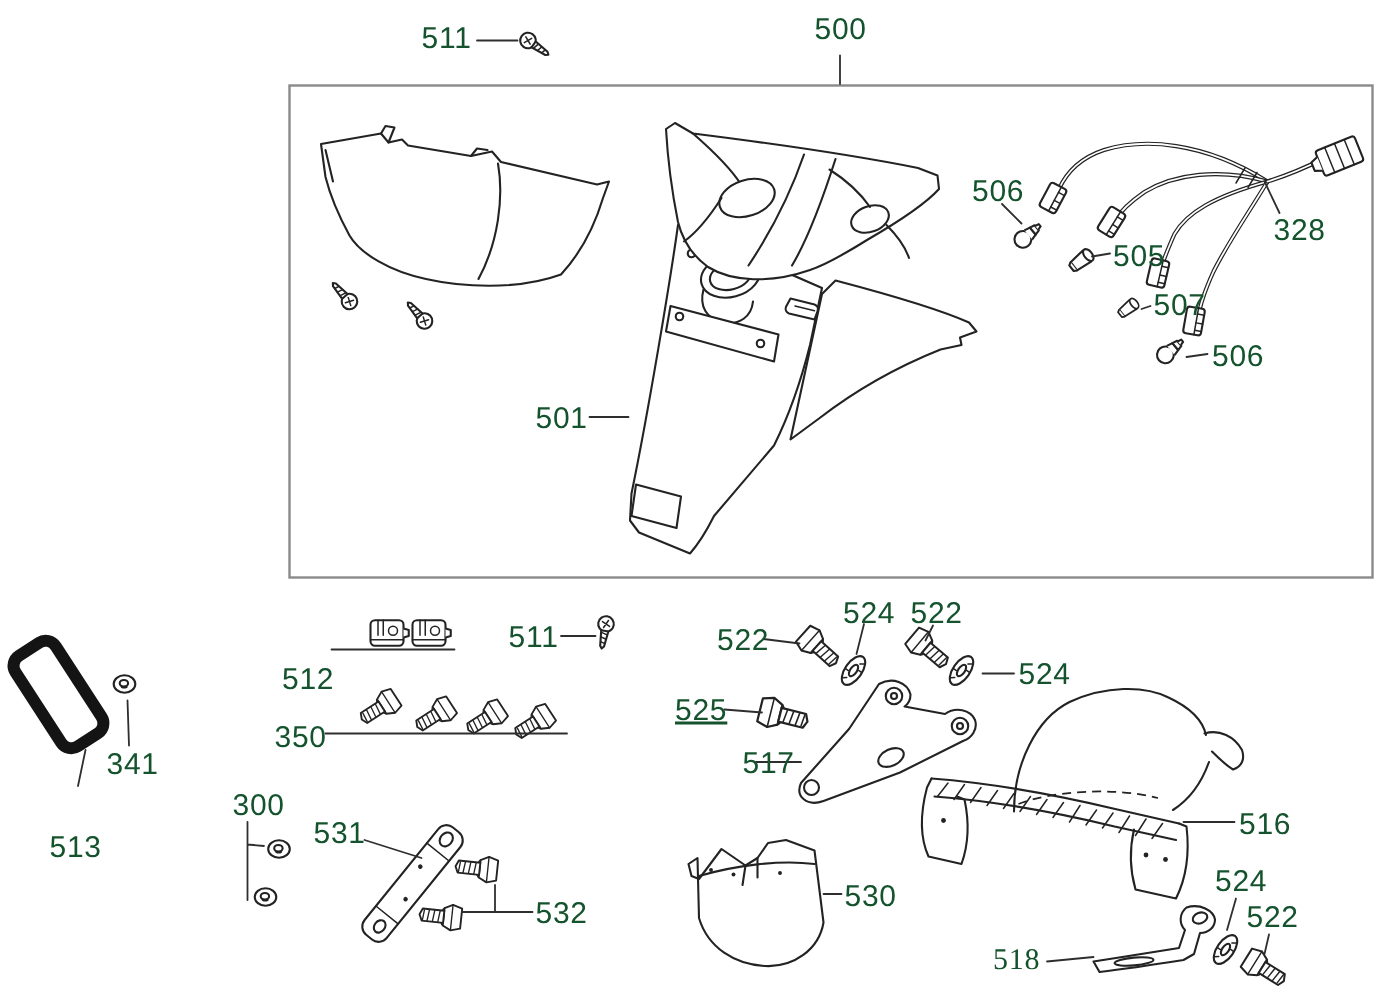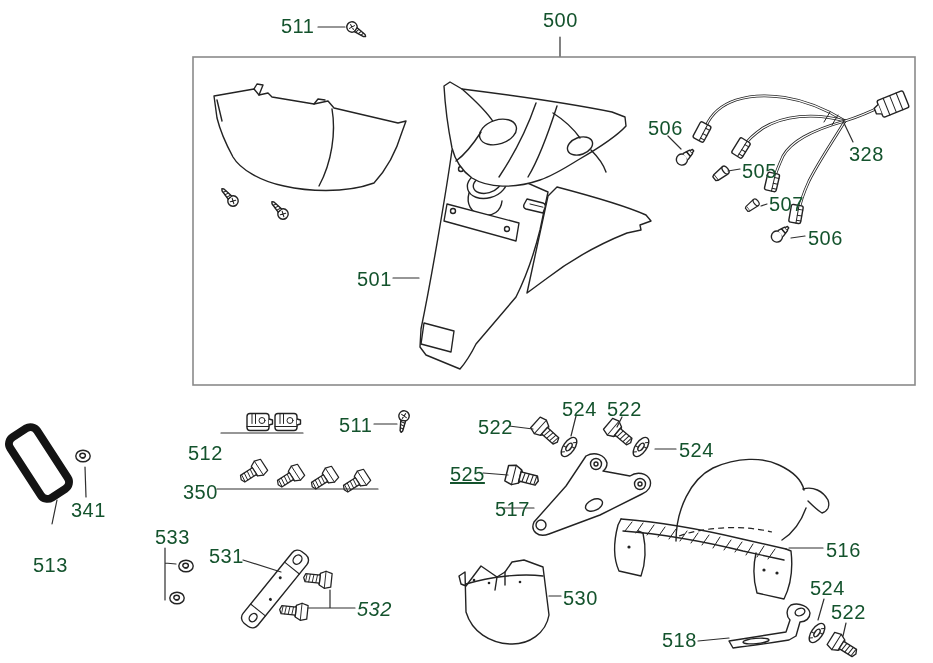--- a/index.html
+++ b/index.html
@@ -264,27 +264,27 @@
   <div class="lbl" style="left:742px;top:161px;">505</div>
   <div class="lbl" style="left:769px;top:194px;">507</div>
   <div class="lbl" style="left:808px;top:228px;">506</div>
   <div class="lbl" style="left:849px;top:144px;">328</div>
   <div class="lbl" style="left:357px;top:269px;">501</div>
   <div class="lbl" style="left:188px;top:423px;margin-top:20px;">512</div>
   <div class="lbl" style="left:339px;top:415px;">511</div>
   <div class="lbl" style="left:183px;top:482px;">350</div>
   <div class="lbl" style="left:33px;top:527px;margin-top:28px;">513</div>
   <div class="lbl" style="left:71px;top:500px;">341</div>
-  <div class="lbl" style="left:155px;top:527px;">533</div>
+  <div class="lbl" style="left:155px;top:527px;">300</div>
   <div class="lbl" style="left:209px;top:546px;">531</div>
-  <div class="lbl" style="left:357px;top:599px;font-style:italic;">532</div>
+  <div class="lbl" style="left:357px;top:599px;">532</div>
   <div class="lbl" style="left:478px;top:417px;">522</div>
   <div class="lbl" style="left:562px;top:399px;">524</div>
   <div class="lbl" style="left:607px;top:399px;">522</div>
   <div class="lbl" style="left:679px;top:440px;">524</div>
   <div class="lbl" style="left:450px;top:464px;text-decoration:underline;">525</div>
   <div class="lbl" style="left:471px;top:499px;margin-left:24px;">517</div>
   <div class="lbl" style="left:826px;top:540px;">516</div>
   <div class="lbl" style="left:810px;top:578px;">524</div>
   <div class="lbl" style="left:831px;top:602px;">522</div>
   <div class="lbl" style="left:563px;top:588px;">530</div>
-  <div class="lbl" style="left:662px;top:630px;">518</div>
+  <div class="lbl" style="left:662px;top:630px;font-family:Liberation Serif, serif;">518</div>
 </div>
 
 </body></html>

